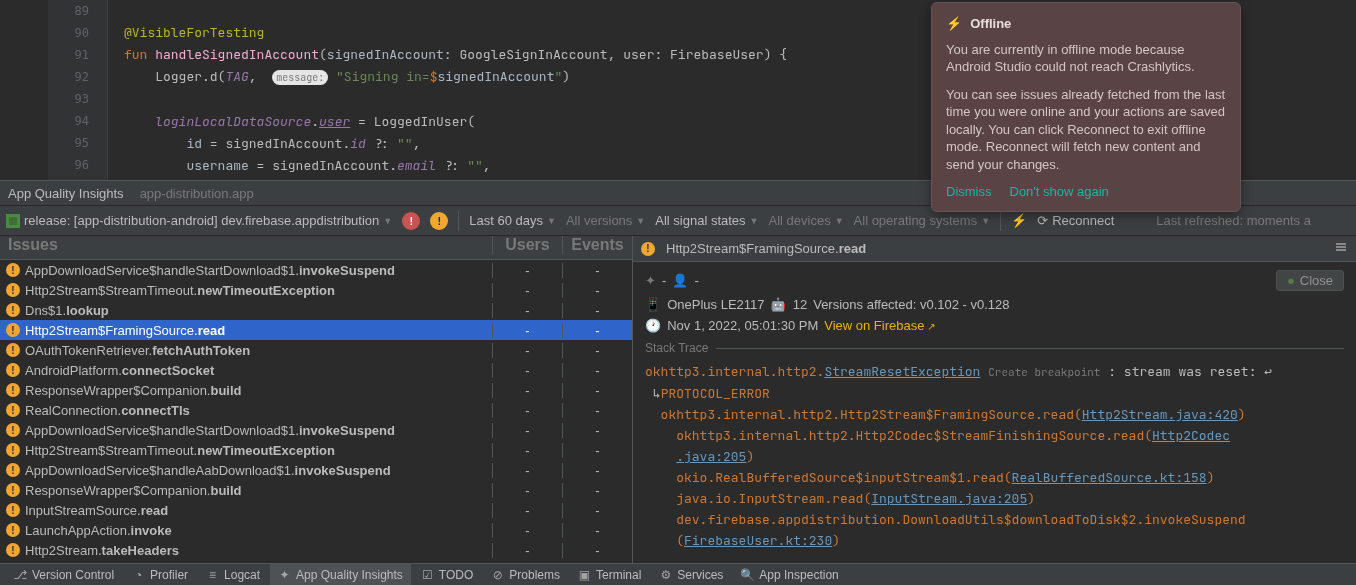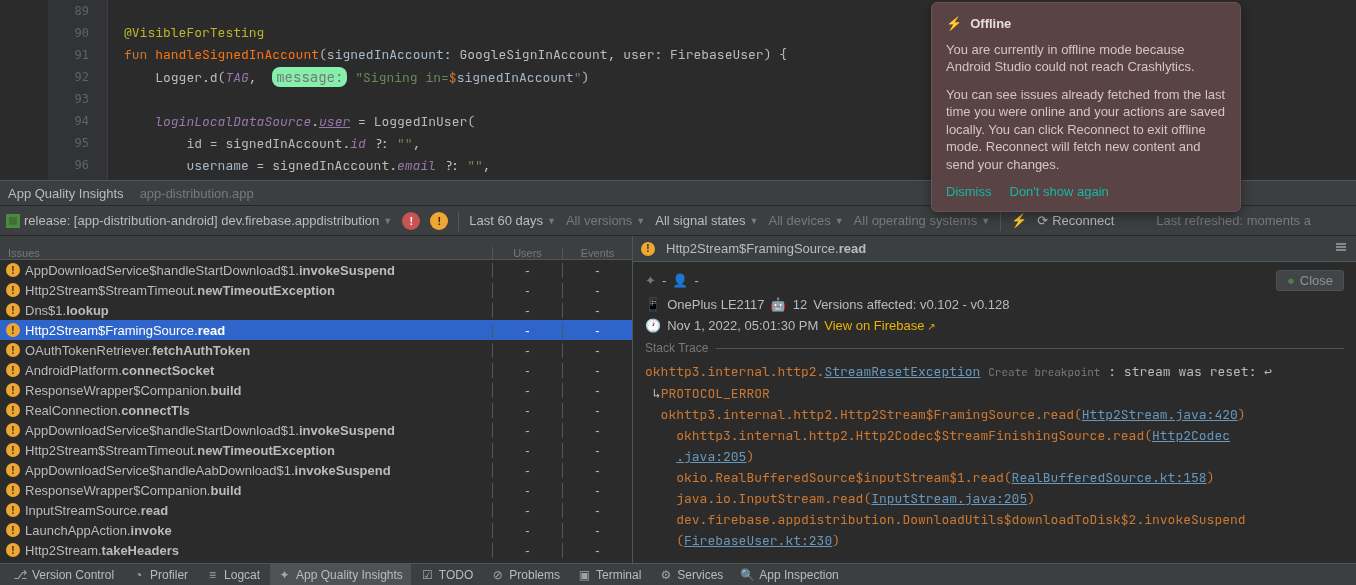--- a/index.html
+++ b/index.html
@@ -36,25 +36,25 @@
 .code {
   flex: 1;
   padding-left: 16px;
   font-family: "JetBrains Mono", monospace;
   font-size: 13px;
   line-height: 22px;
   white-space: pre;
 }
 .k-annotation { color: #BBB529; }
 .k-keyword { color: #CC7832; }
-.k-func { color: #f97316; }
+.k-func { color: #f9a8d4; }
 .k-param { color: #a9b7c6; text-align: center; }
 .k-member { color: #9876AA; font-style: italic; }
 .k-string { color: #6A8759; }
-.k-hint { color: #787878; background: #86efac; padding: 1px 4px; border-radius: 8px; font-size: 14px; }
+.k-hint { color: #787878; background: #e5e5e5; padding: 1px 4px; border-radius: 8px; font-size: 10px; }
 .k-underline { text-decoration: underline; color: #9876AA; font-style: italic; }
 
 
 .panel-title {
   height: 26px;
   background: #3c3f41;
   border-top: 1px solid #515658;
   border-bottom: 1px solid #282828;
   display: flex;
   align-items: center;
@@ -120,23 +120,24 @@
   width: 633px;
   border-right: 1px solid #515658;
   display: flex;
   flex-direction: column;
 }
 .issues-header {
   height: 24px;
   background: #3c3f41;
   border-bottom: 1px solid #515658;
   display: flex;
-  align-items: flex-end;
+  align-items: flex-start;
   color: #787878;
-  font-size: 11px;
+  font-size: 16px;
+  font-weight: bold;
 }
 .col-issues { flex: 1; padding-left: 8px; }
 .col-users { width: 70px; text-align: center; border-left: 1px solid #515658; }
 .col-events { width: 70px; text-align: center; border-left: 1px solid #515658; }
 .issues-list {
   flex: 1;
   overflow-y: auto;
 }
 .issue-row {
   height: 20px;

